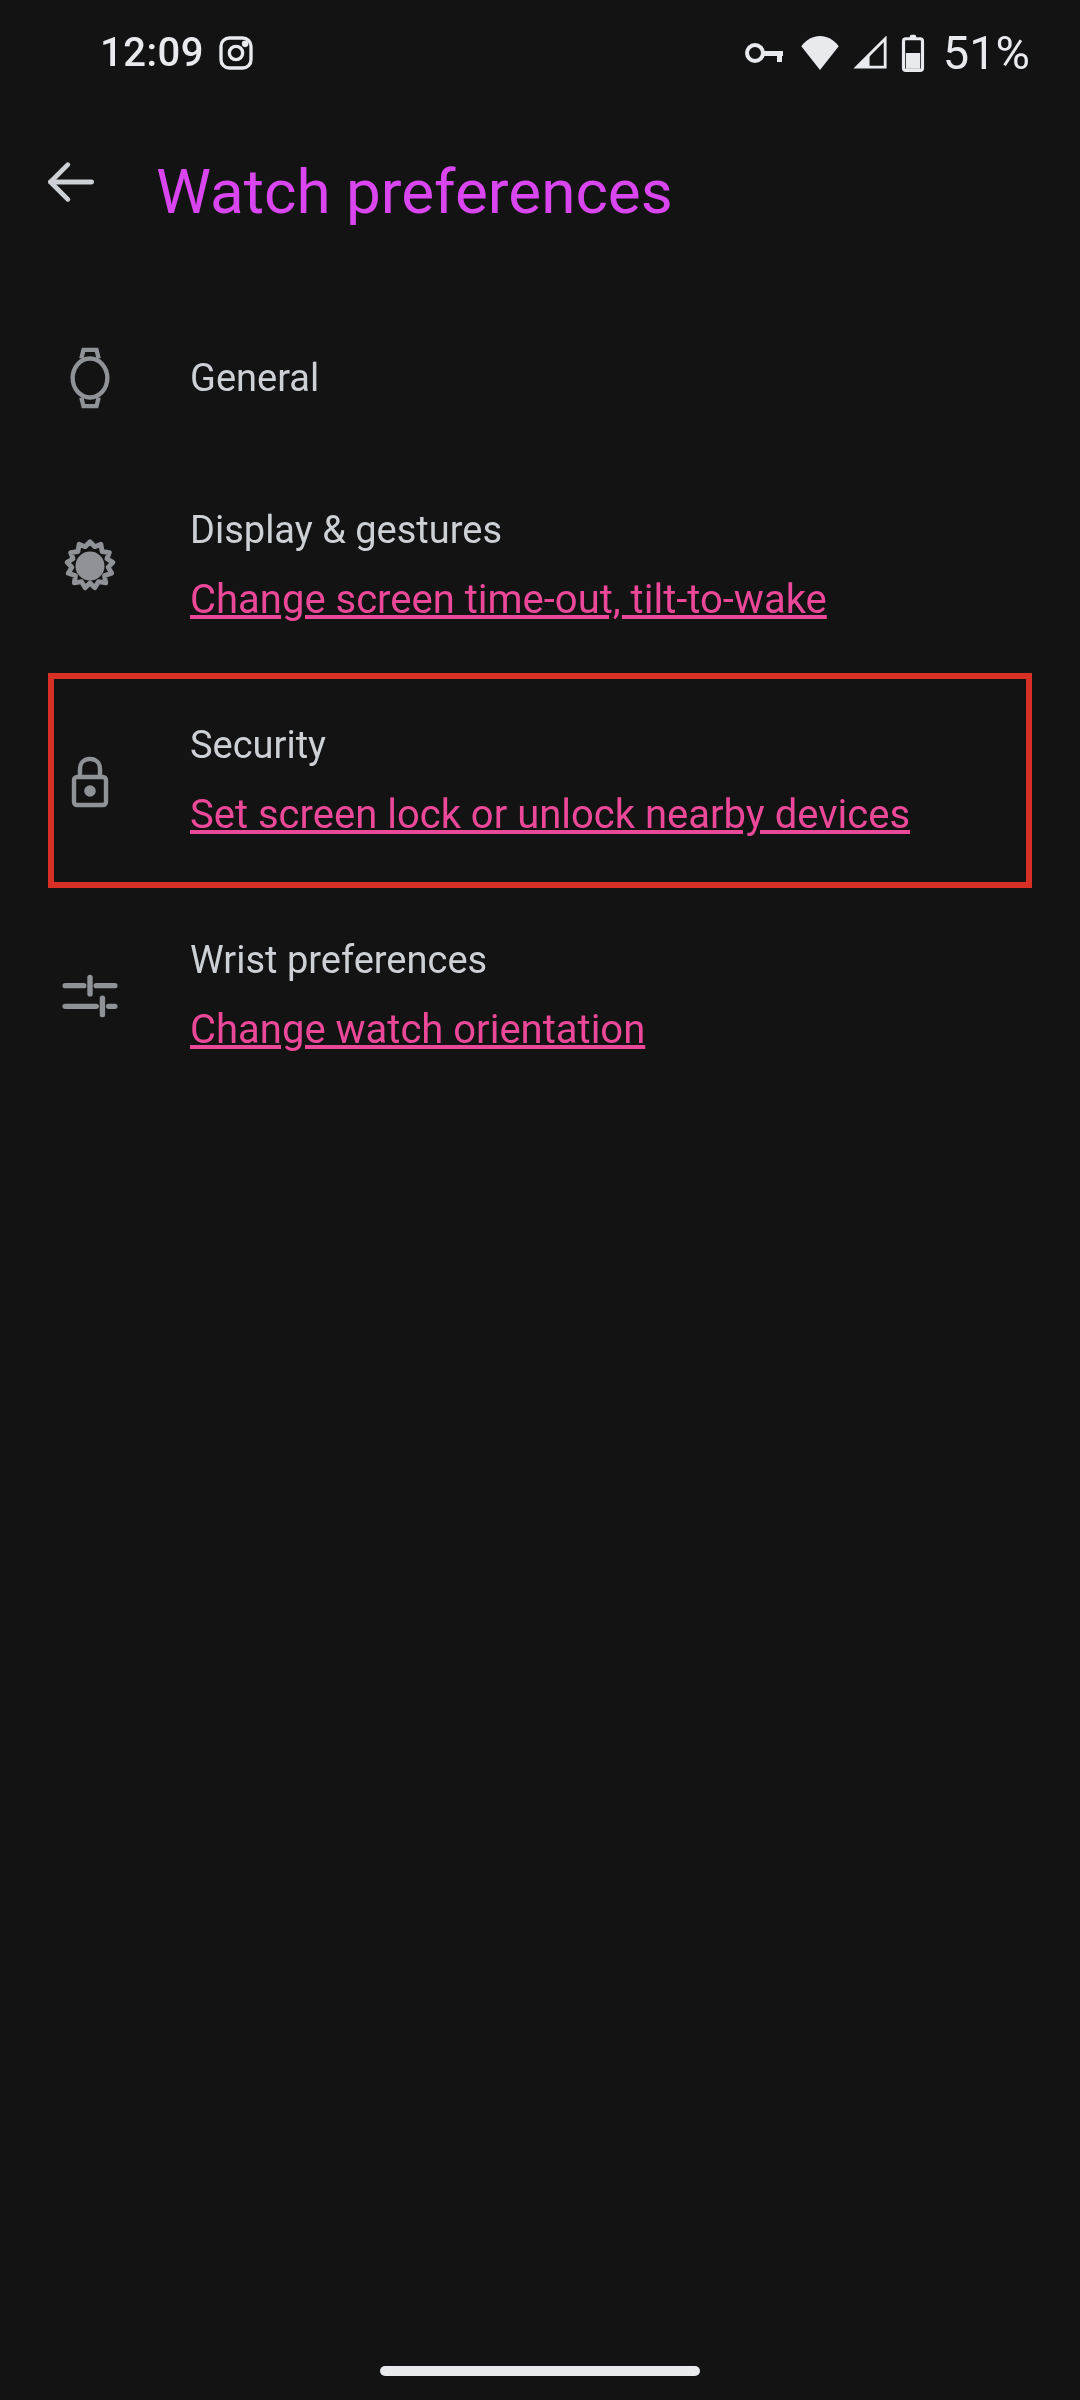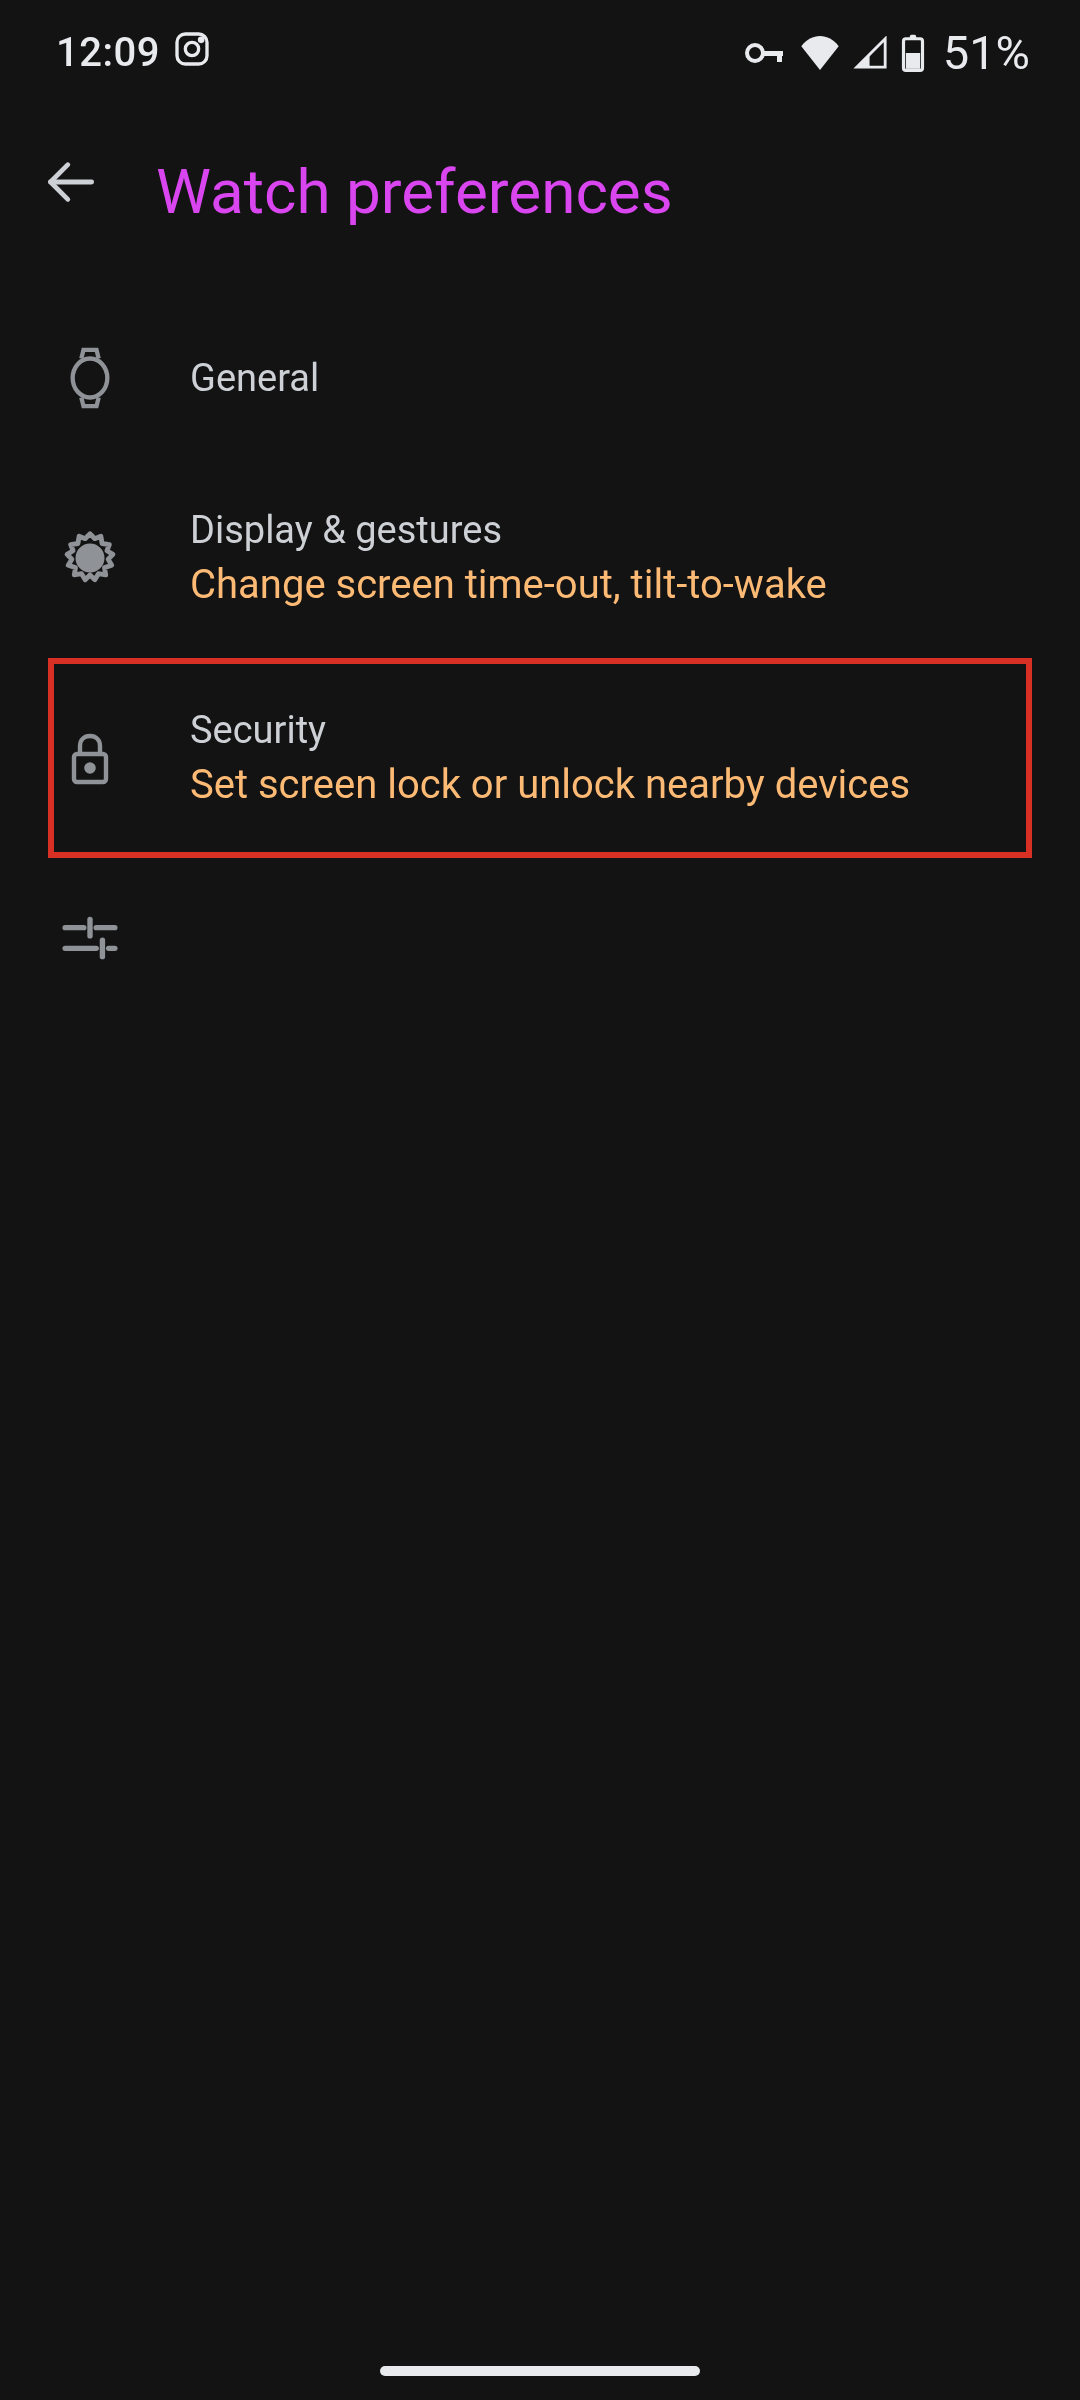--- a/index.html
+++ b/index.html
@@ -18,21 +18,23 @@
     }
     .status-bar {
       display: flex;
       justify-content: space-between;
       align-items: center;
       padding: 30px 50px 20px 56px;
       height: 95px;
     }
     .status-left {
       display: flex;
+      align-items: center;
       gap: 12px;
+      margin-left: 44px;
     }
     .status-time {
       font-size: 40px;
       font-weight: 500;
       color: #e8eaed;
       letter-spacing: 0.5px;
     }
     .status-right {
       display: flex;
       align-items: center;
@@ -97,23 +99,24 @@
     }
     .setting-title {
       font-size: 38px;
       font-weight: 400;
       color: #cdd0d4;
       letter-spacing: 0px;
     }
     .setting-subtitle {
       font-size: 40px;
       font-weight: 400;
-      color: #fdba74;
+      color: #ec4899;
       letter-spacing: 0px;
-      margin-top: 1px;
+      margin-top: 16px;
+      text-decoration: underline;
     }
     .nav-handle {
       position: absolute;
       bottom: 24px;
       left: 50%;
       transform: translateX(-50%);
       width: 320px;
       height: 10px;
       background: #e8eaed;
       border-radius: 6px;
@@ -222,17 +225,21 @@
     <div class="setting-icon">
       <svg width="58" height="48" viewBox="0 0 28 22" fill="none" stroke="#8f9296" stroke-width="2.6" stroke-linecap="round">
         <line x1="2" y1="6" x2="11" y2="6"></line>
         <line x1="17" y1="6" x2="26" y2="6"></line>
         <line x1="14" y1="2" x2="14" y2="10"></line>
         <line x1="2" y1="16" x2="17" y2="16"></line>
         <line x1="23" y1="16" x2="26" y2="16"></line>
         <line x1="20" y1="12" x2="20" y2="20"></line>
       </svg>
     </div>
+    <div class="setting-text">
+      <div class="setting-title">Wrist preferences</div>
+      <div class="setting-subtitle">Change watch orientation</div>
+    </div>
   </div>
 
 </div>
 
 <div class="nav-handle"></div>
 
 </body></html>

